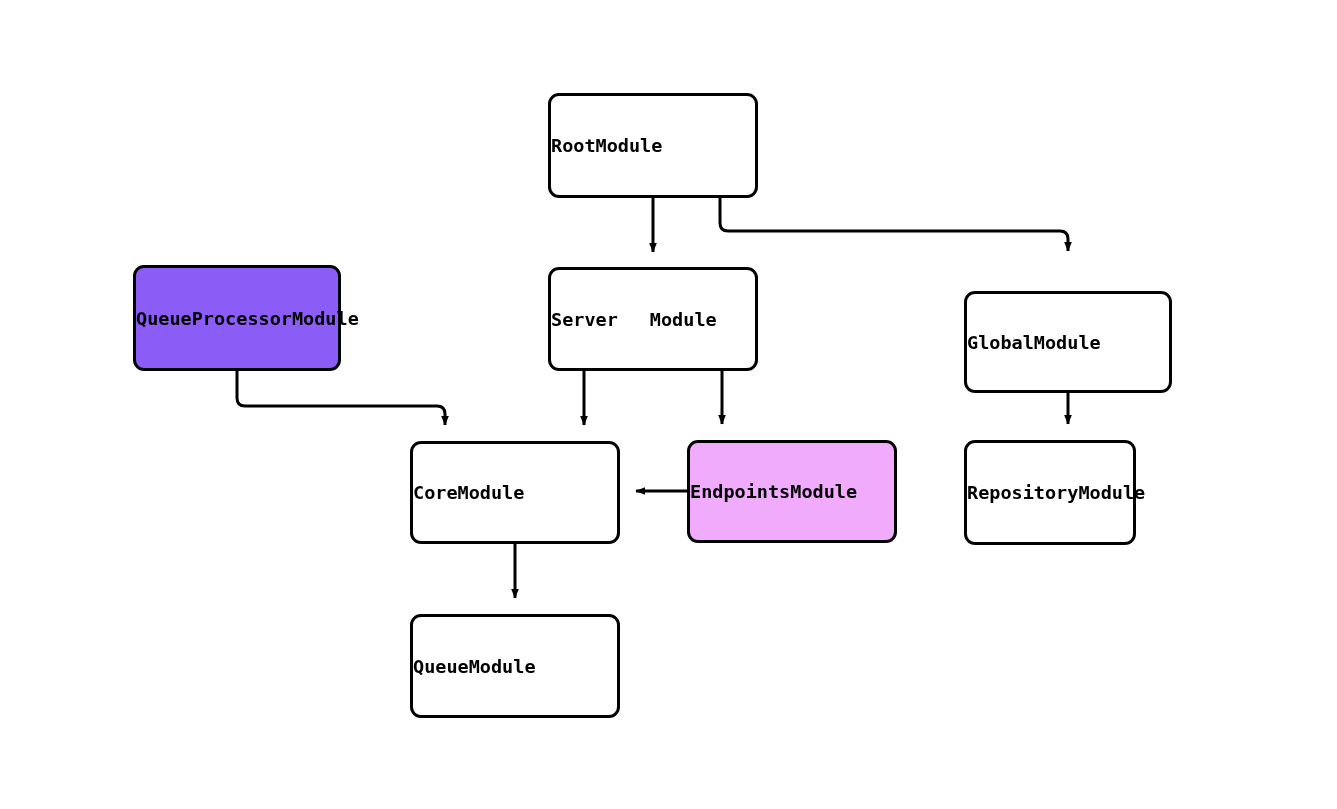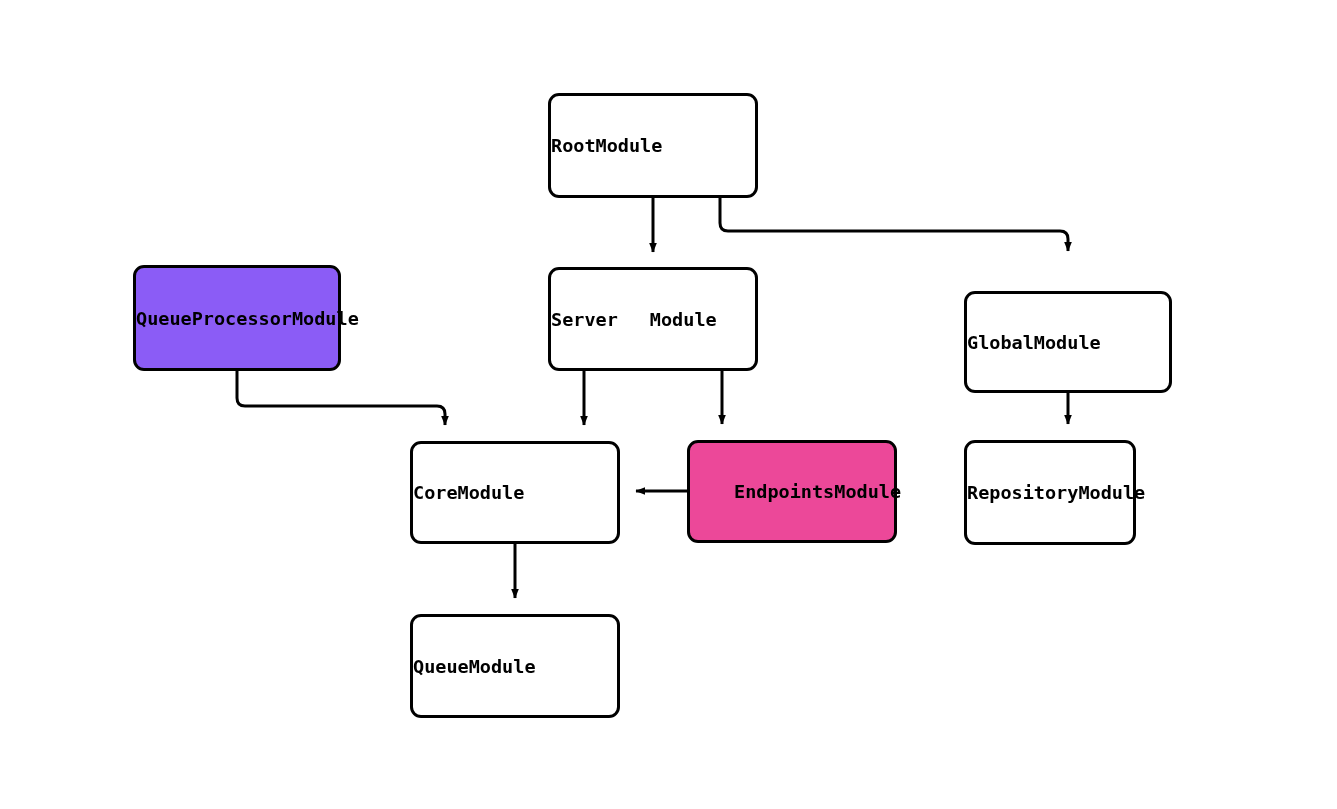--- a/index.html
+++ b/index.html
@@ -110,21 +110,21 @@
   <div class="node" id="node-global" style="left: 964px; top: 267px; width: 208px; height: 102px; background: rgb(255, 255, 255); border-color: rgb(0, 0, 0); border-width: 3px; border-radius: 11px; margin-top: 24px;">
     <div class="node-label">Global</div>
     <div class="node-label">Module</div>
   </div>
 
   <div class="node" id="node-core" style="left: 410px; top: 441px; width: 210px; height: 103px; background: rgb(255, 255, 255); border-color: rgb(0, 0, 0); border-width: 3px; border-radius: 11px;">
     <div class="node-label">Core</div>
     <div class="node-label">Module</div>
   </div>
 
-  <div class="node" id="node-endpoints" style="left: 687px; top: 440px; width: 210px; height: 103px; background: #ec4899; border-color: rgb(0, 0, 0); border-width: 3px; border-radius: 11px; padding-left: 44px;">
+  <div class="node" id="node-endpoints" style="left: 687px; top: 440px; width: 210px; height: 103px; background: #f0abfc; border-color: rgb(0, 0, 0); border-width: 3px; border-radius: 11px;">
     <div class="node-label">Endpoints</div>
     <div class="node-label">Module</div>
   </div>
 
   <div class="node" id="node-repository" style="left: 964px; top: 440px; width: 172px; height: 105px; background: rgb(255, 255, 255); border-color: rgb(0, 0, 0); border-width: 3px; border-radius: 11px;">
     <div class="node-label">Repository</div>
     <div class="node-label">Module</div>
   </div>
 
   <div class="node" id="node-queue" style="left: 410px; top: 614px; width: 210px; height: 104px; background: rgb(255, 255, 255); border-color: rgb(0, 0, 0); border-width: 3px; border-radius: 11px;">

